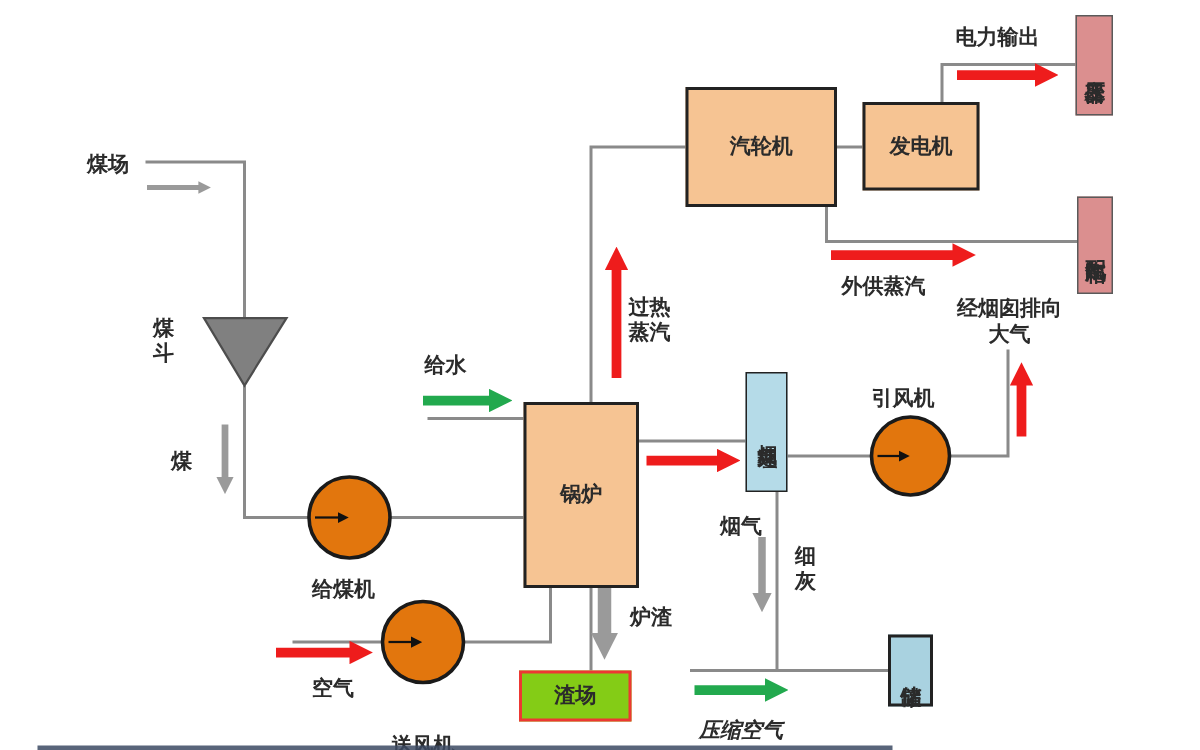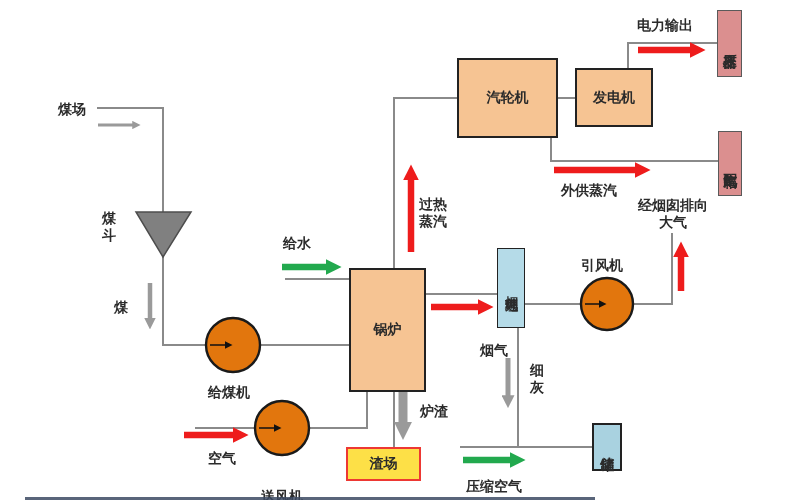--- a/index.html
+++ b/index.html
@@ -19,21 +19,21 @@
   .mk-red{fill:var(--arrow-red);} .mk-green{fill:var(--arrow-green);}
   .mk-gray{fill:var(--arrow-gray);} .mk-black{fill:#111;}
   .unit-circle{fill:var(--circle-orange);stroke:#1a1a1a;stroke-width:2.4;}
   .inner-line{stroke:#111;stroke-width:1.5;}
   .box{position:absolute;box-sizing:border-box;display:flex;align-items:center;justify-content:center;
        font-size:14px;font-weight:bold;color:var(--text);line-height:1.25;}
   .peach{background:var(--box-peach);border:2px solid var(--box-border-dark);}
   .pink{background:var(--box-pink);border:1.5px solid #5a5a5a;}
   .blue{background:var(--box-blue);border:1.5px solid var(--box-border-dark);}
   .blue2{background:var(--box-blue2);border:2px solid var(--box-border-dark);}
-  .slag{background:#fde047;border:2px solid var(--slag-border);}
+  .slag{background:#84cc16;border:2px solid var(--slag-border);}
   .vbox{writing-mode:vertical-rl;text-orientation:upright;letter-spacing:1px;}
   .lbl{position:absolute;font-size:14px;font-weight:bold;color:var(--text);
        white-space:pre-line;line-height:1.22;}
   .ctr{text-align:center;}
   .bottom-strip{position:absolute;background:var(--bottom-strip);opacity:.85;}
 </style>
 </head>
 <body>
 
 <div class="canvas">
@@ -132,21 +132,21 @@
   <div class="lbl" style="left:208px;top:384px;">给煤机</div>
   <div class="lbl" style="left:196px;top:450px;margin-left:12px;">空气</div>
   <div class="lbl" style="left:261px;top:468px;margin-top:20px;">送风机</div>
   <div class="lbl" style="left:283px;top:235px;">给水</div>
   <div class="lbl" style="left:419px;top:196px;">过热
 蒸汽</div>
   <div class="lbl" style="left:440px;top:342px;margin-left:40px;">烟气</div>
   <div class="lbl" style="left:420px;top:403px;">炉渣</div>
   <div class="lbl" style="left:530px;top:362px;">细
 灰</div>
-  <div class="lbl" style="left:466px;top:478px;">压缩空气</div>
+  <div class="lbl" style="left:466px;top:478px;font-style:italic;">压缩空气</div>
   <div class="lbl" style="left:581px;top:244px;margin-top:13px;">引风机</div>
   <div class="lbl ctr" style="left:628px;top:197px;width:90px;">经烟囱排向
 大气</div>
   <div class="lbl" style="left:561px;top:182px;">外供蒸汽</div>
   <div class="lbl" style="left:637px;top:18px;font-family:Liberation Mono, monospace;">电力输出</div>
 
   <div class="bottom-strip" style="left:25px;top:497px;width:570px;height:3px;"></div>
 </div>
 
 </body></html>

